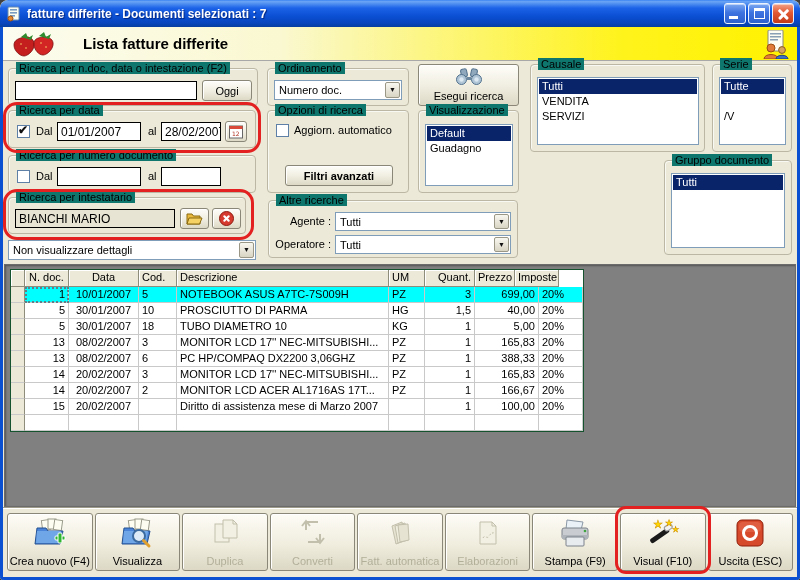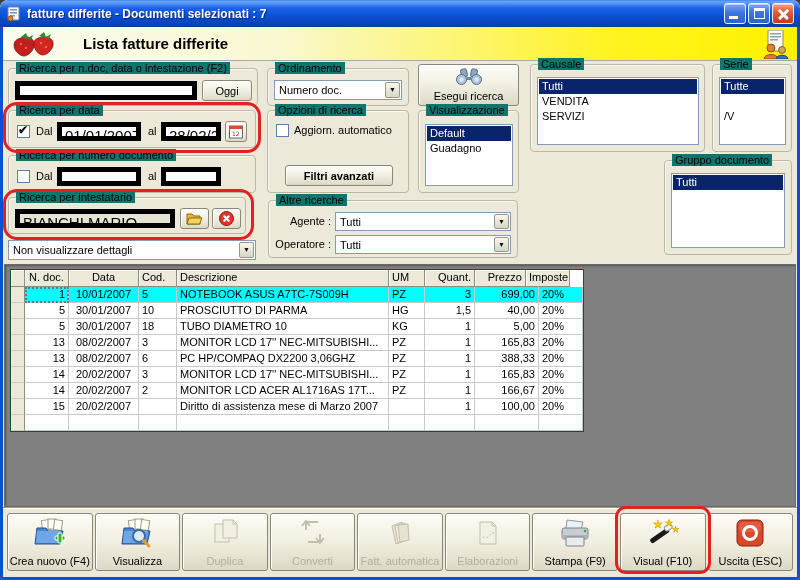--- a/index.html
+++ b/index.html
@@ -24,21 +24,21 @@
   .frame{position:absolute;left:0;top:27px;right:0;bottom:0;border:3px solid #0A50D0;border-top:none;background:#ECE9D8;}
   .band{position:absolute;left:0;top:0;right:0;height:34px;border-bottom:1px solid #A8A8A8;
     background:linear-gradient(90deg,#FCFCF0 0%,#FAF8D0 35%,#FFF31C 78%,#FFF200 100%);display:flex;align-items:center;}
   .band-title{font-size:15px;font-weight:bold;margin-left:22px;}
   .berries{margin-left:8px;width:50px;height:26px;}
   .contacts{position:absolute;right:8px;top:3px;width:30px;height:29px;}
   .client{position:absolute;left:0;top:35px;right:0;bottom:0;}
   
   .gbox{position:absolute;border:1px solid #BBB7A4;border-radius:4px;box-shadow:inset 1px 1px 0 rgba(255,255,255,.7);}
   .gbox>.glabel{position:absolute;top:-7px;left:7px;background:#0f766e;padding:0 3px;white-space:nowrap;}
-  .txt{position:absolute;height:19px;border:5px solid #000000;background:#fff;padding:2px 3px;font-size:15px;
+  .txt{position:absolute;height:19px;border:1px solid #000000;background:#fff;padding:2px 3px;font-size:12px;
     font-family:"Liberation Sans",sans-serif;line-height:14px;white-space:nowrap;overflow:hidden;}
   .txt.ro{background:#E7E4D3;}
   .btn{position:absolute;background:linear-gradient(180deg,#FEFDF9 0%,#F1EFE2 50%,#DDD9C6 100%);
     border:1px solid #8A8778;border-radius:3px;box-shadow:inset 1px 1px 0 #fff;
     font-size:11px;display:flex;align-items:center;justify-content:center;cursor:pointer;}
   .cb{position:absolute;width:13px;height:13px;border:1px solid #5E7FA6;background:#fff;}
   .cb .chk{position:absolute;left:0px;top:-3px;font-size:12px;font-weight:bold;color:#111;}
   .lbl{position:absolute;white-space:nowrap;}
   .combo{position:absolute;height:20px;border:1px solid #7F9DB9;background:#fff;padding:2px 18px 2px 4px;
     line-height:14px;white-space:nowrap;overflow:hidden;cursor:pointer;}
@@ -266,21 +266,21 @@
       <div class="grid-panel">
         <div class="grid" id="grid">
             <div class="g-row g-head">
               <div class="g-cell g-ind" style="width: 14px;"></div>
               <div class="g-cell ac" style="width: 44px;">N. doc.</div>
               <div class="g-cell ac" style="width: 70px;">Data</div>
               <div class="g-cell al" style="width: 38px;">Cod.</div>
               <div class="g-cell al" style="width: 212px;">Descrizione</div>
               <div class="g-cell al" style="width: 36px;">UM</div>
               <div class="g-cell ar" style="width: 50px;">Quant.</div>
-              <div class="g-cell ar" style="width: 51px;">Prezzo</div>
+              <div class="g-cell ar" style="width: 40px;">Prezzo</div>
               <div class="g-cell al" style="width: 44px;">Imposte</div>
             </div>
             <div class="g-row sel">
               <div class="g-cell g-ind" style="width: 14px;"></div>
               <div class="g-cell ar fcell" style="width: 44px;">1</div>
               <div class="g-cell ac" style="width: 70px;">10/01/2007</div>
               <div class="g-cell al" style="width: 38px;">5</div>
               <div class="g-cell al" style="width: 212px;">NOTEBOOK ASUS A7TC-7S009H</div>
               <div class="g-cell al" style="width: 36px;">PZ</div>
               <div class="g-cell ar" style="width: 50px;">3</div>

